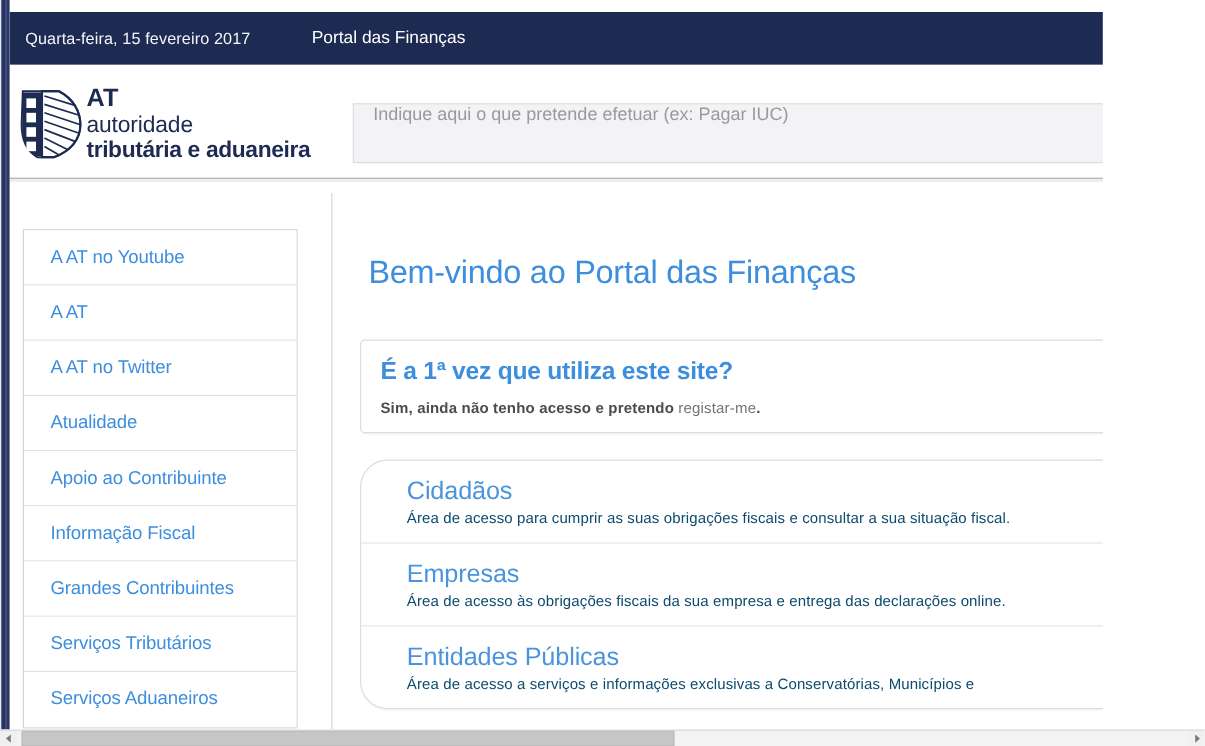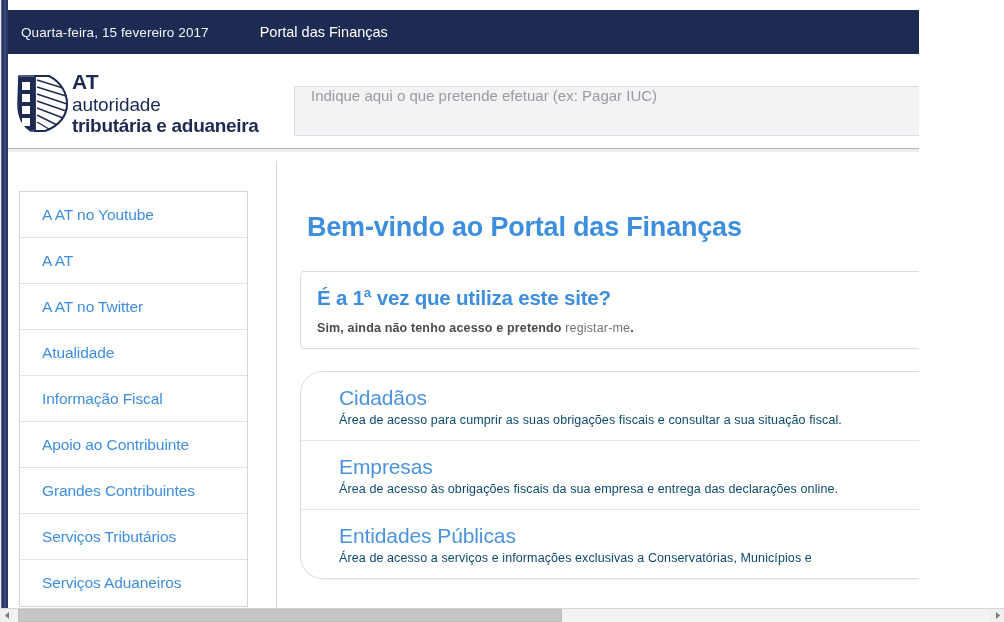--- a/index.html
+++ b/index.html
@@ -208,29 +208,29 @@
   
   .main {
     position: absolute;
     left: 292px;
     top: 0;
     width: 704px;
   }
   .page-title {
     color: #3e8ede;
     font-size: 27px;
-    font-weight: bold;
+    font-weight: normal;
     letter-spacing: -.2px;
     margin-top: 59px;
     margin-left: 7px;
   }
 
   .card {
     position: relative;
-    margin-top: 28px;
+    margin-top: 40px;
     margin-left: 0;
     width: 697px;
     background: #ffffff;
     border: 1px solid #dcdce1;
     border-radius: 4px;
     box-shadow: 0 1px 1px rgba(0,0,0,.03);
   }
 
   .first-visit {
     height: 78px;
@@ -413,24 +413,24 @@
         <div class="side-item">
           <span>A AT</span>
         </div>
         <div class="side-item">
           <span>A AT no Twitter</span>
         </div>
         <div class="side-item">
           <span>Atualidade</span>
         </div>
         <div class="side-item">
+          <span>Apoio ao Contribuinte</span>
+        </div>
+        <div class="side-item">
           <span>Informação Fiscal</span>
-        </div>
-        <div class="side-item">
-          <span>Apoio ao Contribuinte</span>
         </div>
         <div class="side-item">
           <span>Grandes Contribuintes</span>
         </div>
         <div class="side-item">
           <span>Serviços Tributários</span>
         </div>
         <div class="side-item">
           <span>Serviços Aduaneiros</span>
         </div>

